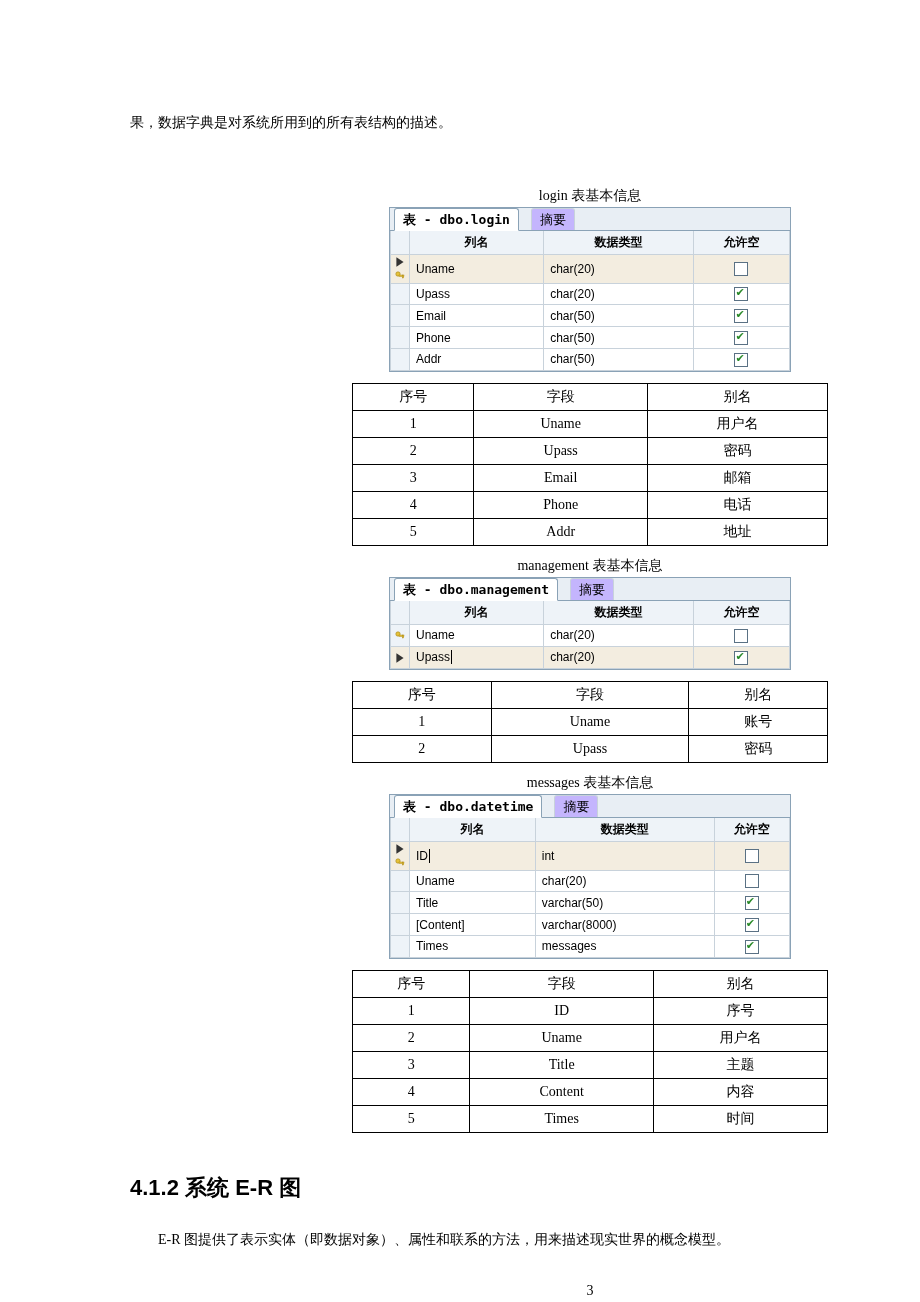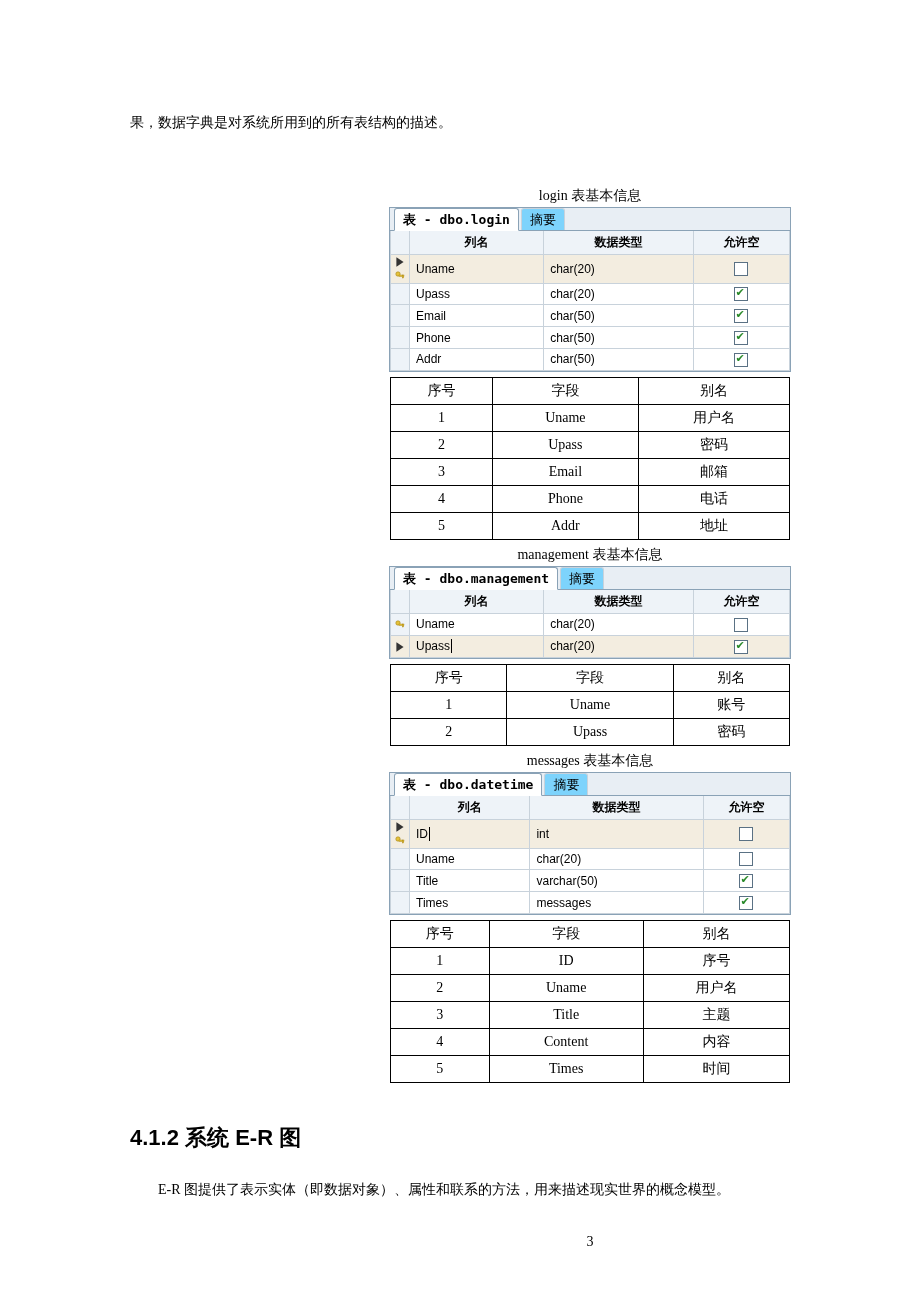--- a/index.html
+++ b/index.html
@@ -3,30 +3,30 @@
 <meta charset="utf-8">
 <style>
   body{margin:0;font-family:"SimSun","Songti SC",serif;font-size:14px;color:#000;background:#fff}
   .page{width:920px;margin:0 auto;padding:110px 130px 40px}
   .intro{margin:0 0 50px;line-height:1.9}
   .caption{text-align:center;margin:6px 0 2px}
   .db-block{border:1px solid #8aa2b6;width:400px;margin:0 auto}
   .tab-row{display:flex;align-items:flex-start;height:22px;background:#e8eef4;border-bottom:1px solid #8aa2b6}
   .tab{display:flex;align-items:center;padding:2px 8px 1px;font-family:"SimSun",monospace;font-size:13px}
   .tab.main{background:#fff;border:1px solid #8aa2b6;border-bottom:1px solid #fff;margin-bottom:-1px;margin-left:4px;border-top-left-radius:3px;border-top-right-radius:3px;font-weight:bold}
-  .tab.right{background:#7dd3fc;border:1px solid #c8d2db;border-bottom:none;margin-left:2px;border-top-left-radius:3px;border-top-right-radius:3px}
+  .tab.right{background:#c4b5fd;border:1px solid #c8d2db;border-bottom:none;margin-left:12px;border-top-left-radius:3px;border-top-right-radius:3px}
   .grid{width:100%;border-collapse:collapse;font-family:"Microsoft YaHei","SimSun",sans-serif;font-size:12px}
   .grid th{background:#eef3f8;border:1px solid #c8d2db;border-top:none;padding:3px 0;font-weight:bold}
   .grid td{border:1px solid #c8d2db;padding:3px 6px;background:#fff}
   .grid td.gut{width:18px;text-align:center;background:#eef3f8;padding:0}
   .grid tr.sel td{background:#f3ede0}
   .cb{display:inline-block;width:12px;height:12px;border:1px solid #5a7184;background:#fff;vertical-align:middle;position:relative}
   .cb.on::after{content:"✔";position:absolute;left:0;top:-2px;font-size:11px;color:#2a8a2a}
   svg.ic{width:12px;height:12px;vertical-align:middle}
-  .alias{width:400px;margin:5px auto;border-collapse:collapse;font-family:"SimSun",serif;font-size:14px}
+  .alias{width:476px;margin:11px auto;border-collapse:collapse;font-family:"SimSun",serif;font-size:14px}
   .alias th,.alias td{border:1px solid #000;padding:4px 0;text-align:center;font-weight:normal}
   h2{font-family:"SimHei","Heiti SC",sans-serif;font-size:22px;font-weight:bold;margin:40px 0 24px}
   .er-p{text-indent:2em;line-height:1.9}
   .pnum{text-align:center;margin-top:30px}
 </style>
 </head>
 <body>
 <div class="page">
 
 <p class="intro">果，数据字典是对系统所用到的所有表结构的描述。</p>
@@ -212,20 +212,26 @@
               <td style="text-align:center"><span class="cb"></span></td>
             </tr>
             <tr>
               <td class="gut">&nbsp;</td>
               <td>Title</td>
               <td>varchar(50)</td>
               <td style="text-align:center"><span class="cb on"></span></td>
             </tr>
             <tr>
               <td class="gut">&nbsp;</td>
+              <td>[Content]</td>
+              <td>varchar(8000)</td>
+              <td style="text-align:center"><span class="cb on"></span></td>
+            </tr>
+            <tr>
+              <td class="gut">&nbsp;</td>
               <td>Times</td>
               <td>messages</td>
               <td style="text-align:center"><span class="cb on"></span></td>
             </tr>
           </tbody>
         </table>
       </div>
       <table class="alias">
         <tbody>
           <tr>

